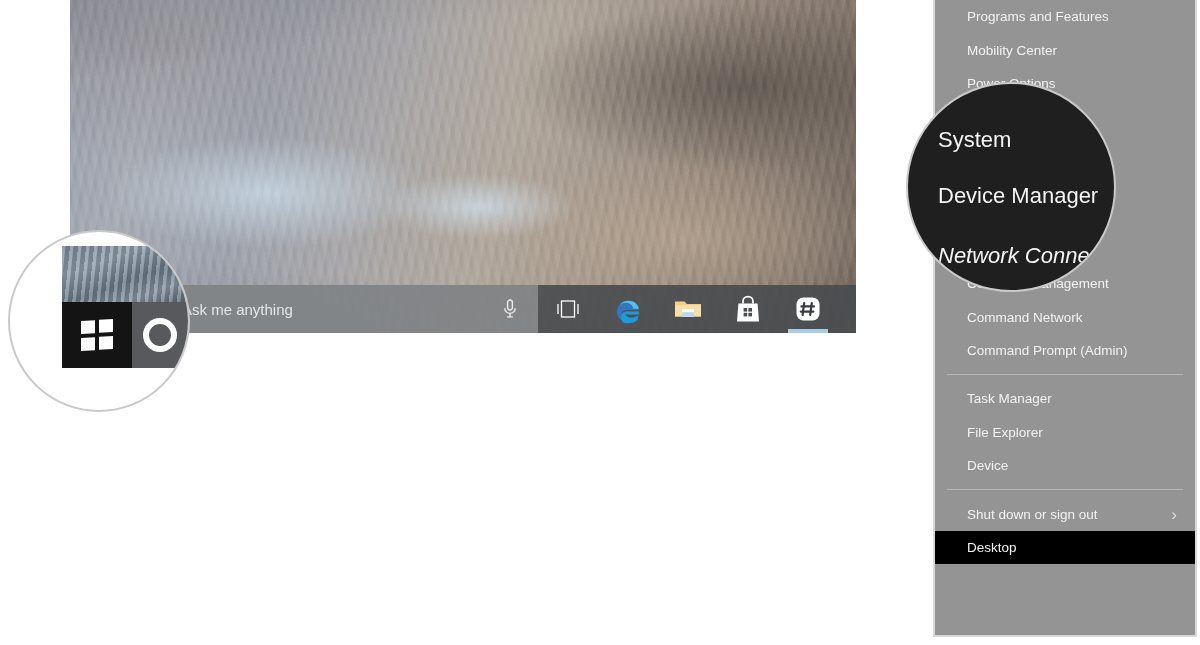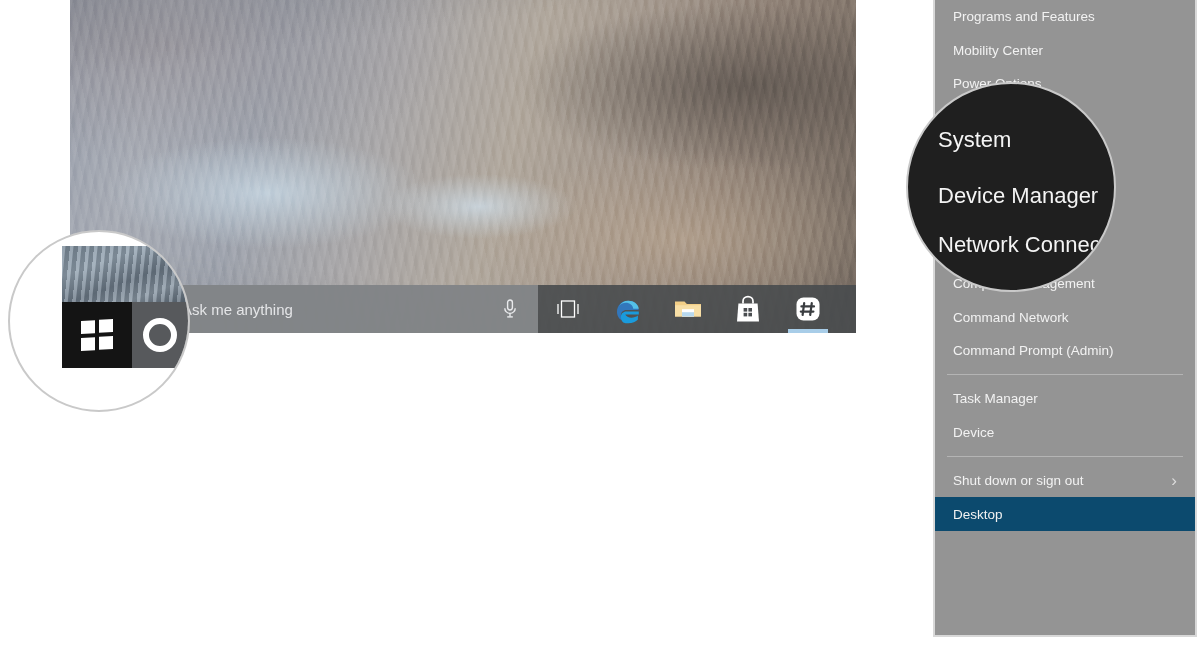--- a/index.html
+++ b/index.html
@@ -168,31 +168,31 @@
     background: #949494;
     border-left: 2px solid #d8d8d8;
     border-bottom: 2px solid #d8d8d8;
     border-right: 2px solid #d8d8d8;
     box-sizing: border-box;
   }
   .menu-item {
     height: 33.4px;
     display: flex;
     align-items: center;
-    padding-left: 18px;
+    padding-left: 32px;
     padding-right: 14px;
     color: #f2f2f2;
     font-size: 13.5px;
     font-family: "Liberation Sans", sans-serif;
     box-sizing: border-box;
     white-space: nowrap;
   }
   .menu-item.has-arrow { justify-content: flex-end; }
   .menu-item .label { flex: 1; }
-  .menu-item.highlight { background: #0c4a6e; }
+  .menu-item.highlight { background: #000000; }
   .menu-sep {
     height: 1px;
     margin: 7px 12px 7px 12px;
     background: #b4b4b4;
   }
   .chev {
     color: #dcdcdc;
     font-size: 17px;
     line-height: 1;
     margin-right: 4px;
@@ -269,21 +269,21 @@
   .mag-row {
     position: absolute;
     left: 30px;
     color: #f4f4f4;
     font-size: 22px;
     font-family: "Liberation Sans", sans-serif;
     white-space: nowrap;
   }
   #mag-r1 { top: 43px; }
   #mag-r2 { top: 99px; }
-  #mag-r3 { top: 148px; }
+  #mag-r3 { top: 159px; font-style: italic; }
 </style>
 </head>
 <body>
 
 <div id="desktop-screenshot">
 
   <div id="wallpaper">
     <div id="wallpaper-texture"></div>
     <div id="wallpaper-ridges"></div>
   </div>
@@ -401,20 +401,23 @@
     </div>
     <div class="menu-item">
       <span class="label">Command Network</span>
     </div>
     <div class="menu-item">
       <span class="label">Command Prompt (Admin)</span>
     </div>
     <div class="menu-sep"></div>
     <div class="menu-item">
       <span class="label">Task Manager</span>
+    </div>
+    <div class="menu-item">
+      <span class="label">File Explorer</span>
     </div>
     <div class="menu-item">
       <span class="label">Device</span>
     </div>
     <div class="menu-sep"></div>
     <div class="menu-item has-arrow">
       <span class="label">Shut down or sign out</span>
       <span class="chev">›</span>
     </div>
     <div class="menu-item highlight">

